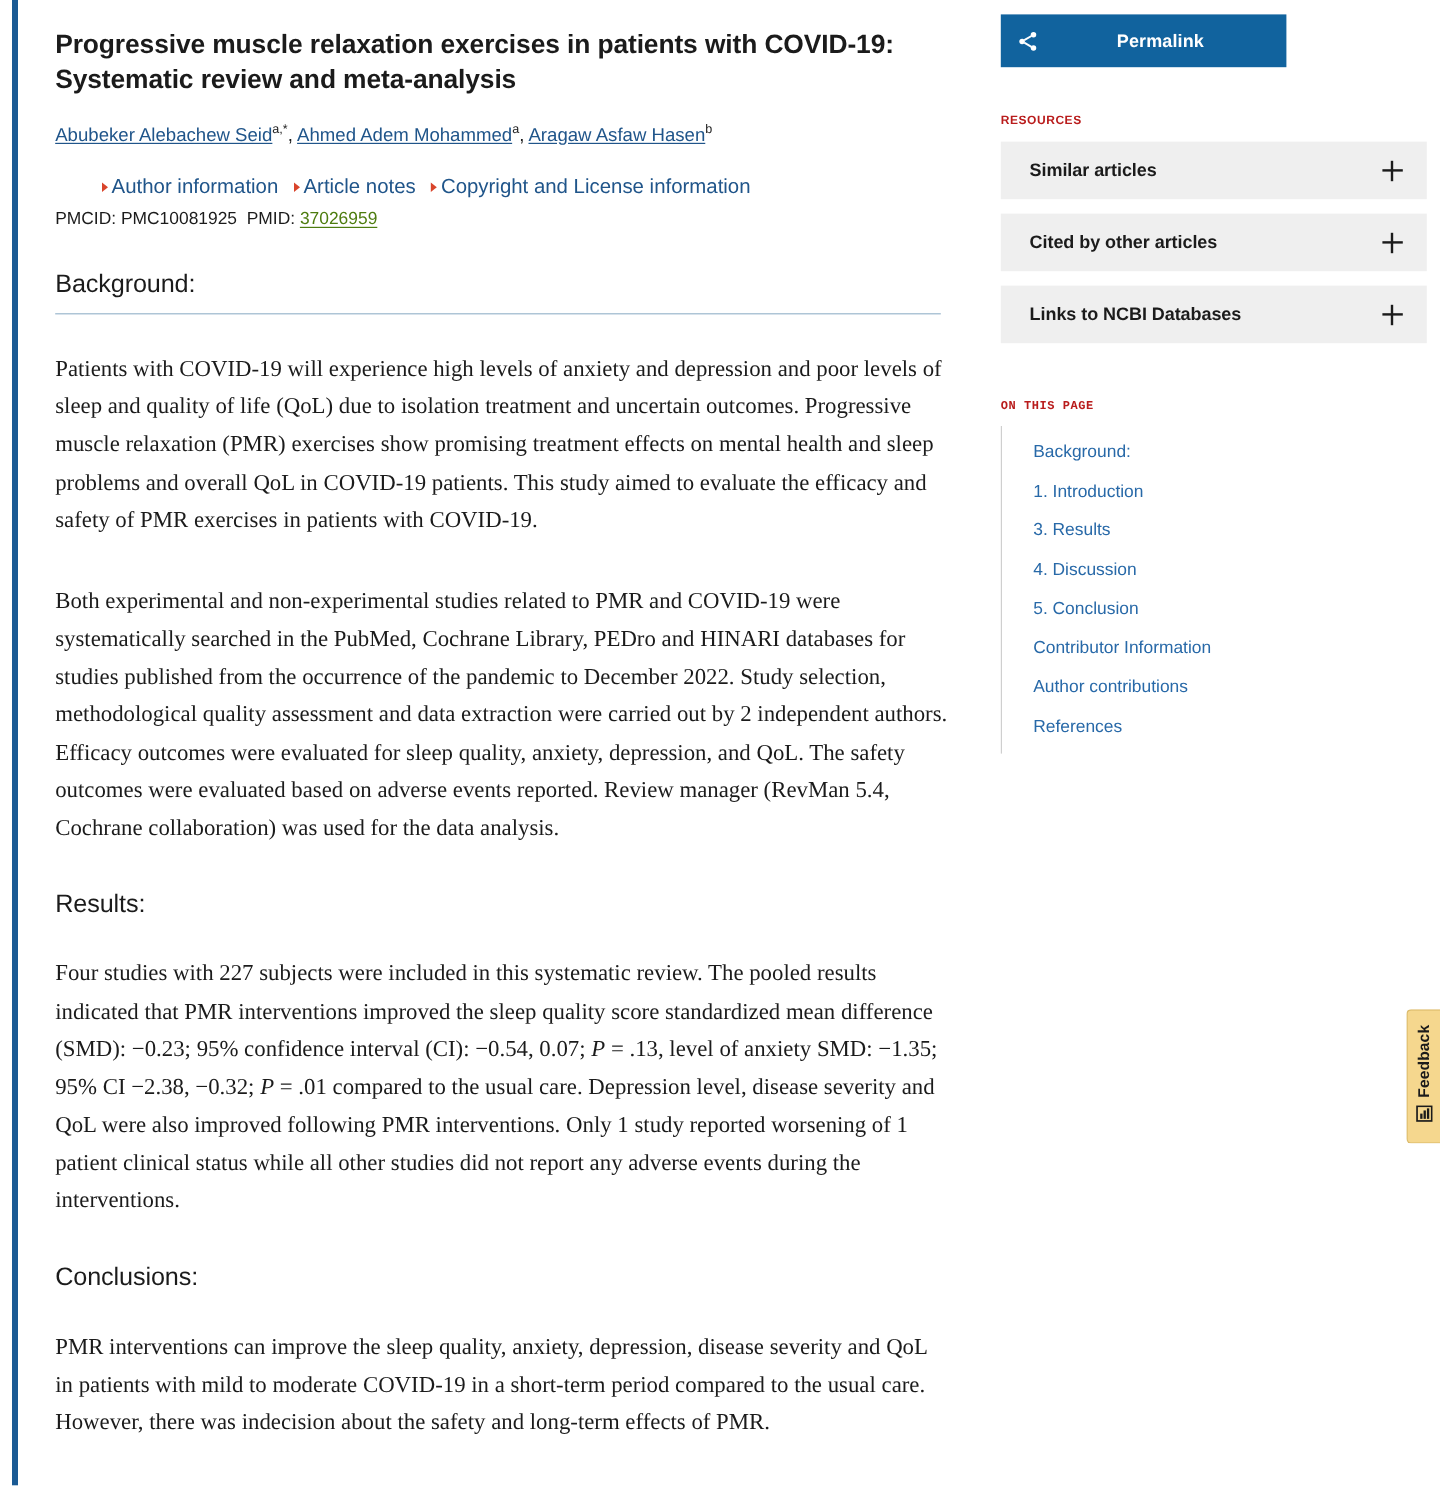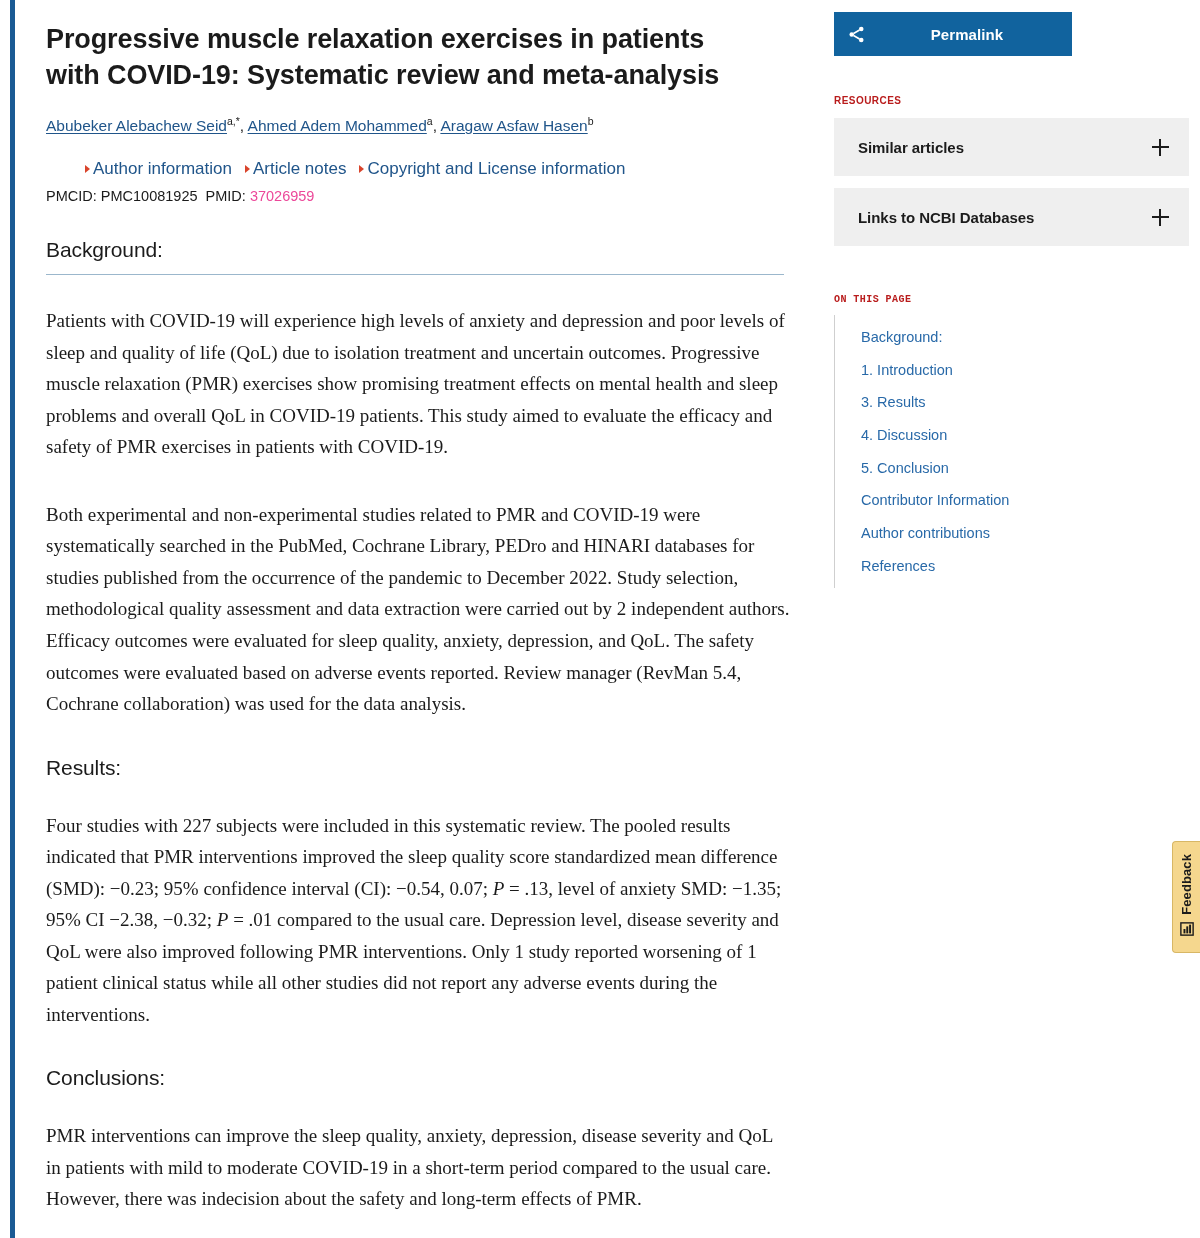--- a/index.html
+++ b/index.html
@@ -37,21 +37,21 @@
   
   .article-col {
     width: 760px;
     margin-left: 46px;
     padding-top: 22px;
     box-sizing: border-box;
   }
 
   .article-title {
     font-family: "Liberation Sans", sans-serif;
-    font-size: 27px;
+    font-size: 22px;
     font-weight: bold;
     line-height: 1.33;
     color: #1b1b1b;
     letter-spacing: -0.1px;
     margin: 0 0 20px 0;
     max-width: 700px;
   }
 
   .authors {
     font-size: 15.5px;
@@ -95,21 +95,22 @@
     margin-right: 3px;
     vertical-align: 1px;
   }
 
   .ids {
     font-size: 14.5px;
     color: #1b1b1b;
     margin: 0 0 34px 0;
   }
   .ids .pmid-link {
-    color: #ec4899;
+    color: #4d7c0f;
+    text-decoration: underline;
     text-underline-offset: 2px;
     cursor: pointer;
   }
 
   h2.sec-head {
     font-family: "Liberation Sans", sans-serif;
     font-weight: normal;
     font-size: 21px;
     color: #1b1b1b;
     margin: 0 0 6px 0;
@@ -176,21 +177,21 @@
     font-weight: bold;
     letter-spacing: 0.45px;
     color: #b91c1c;
     text-transform: uppercase;
     margin: 39px 0 12px 0;
   }
 
   .accordion { width: 355px; }
   .acc-item {
     background: #efefef;
-    height: 58px;
+    height: 48px;
     display: flex;
     align-items: center;
     justify-content: space-between;
     padding: 0 20px 0 24px;
     box-sizing: border-box;
     margin-bottom: 12px;
     cursor: pointer;
   }
   .acc-label {
     font-size: 15px;
@@ -322,20 +323,24 @@
     </button>
 
     <div class="side-heading">RESOURCES</div>
 
     <div class="accordion">
       <div class="acc-item">
         <span class="acc-label">Similar articles</span>
         <span class="plus-ico"></span>
       </div>
       <div class="acc-item">
+        <span class="acc-label">Cited by other articles</span>
+        <span class="plus-ico"></span>
+      </div>
+      <div class="acc-item">
         <span class="acc-label">Links to NCBI Databases</span>
         <span class="plus-ico"></span>
       </div>
     </div>
 
     <div class="side-heading toc-heading">ON THIS PAGE</div>
 
     <ul class="toc-list">
       <li>
           <a class="toc-link">Background:</a>

